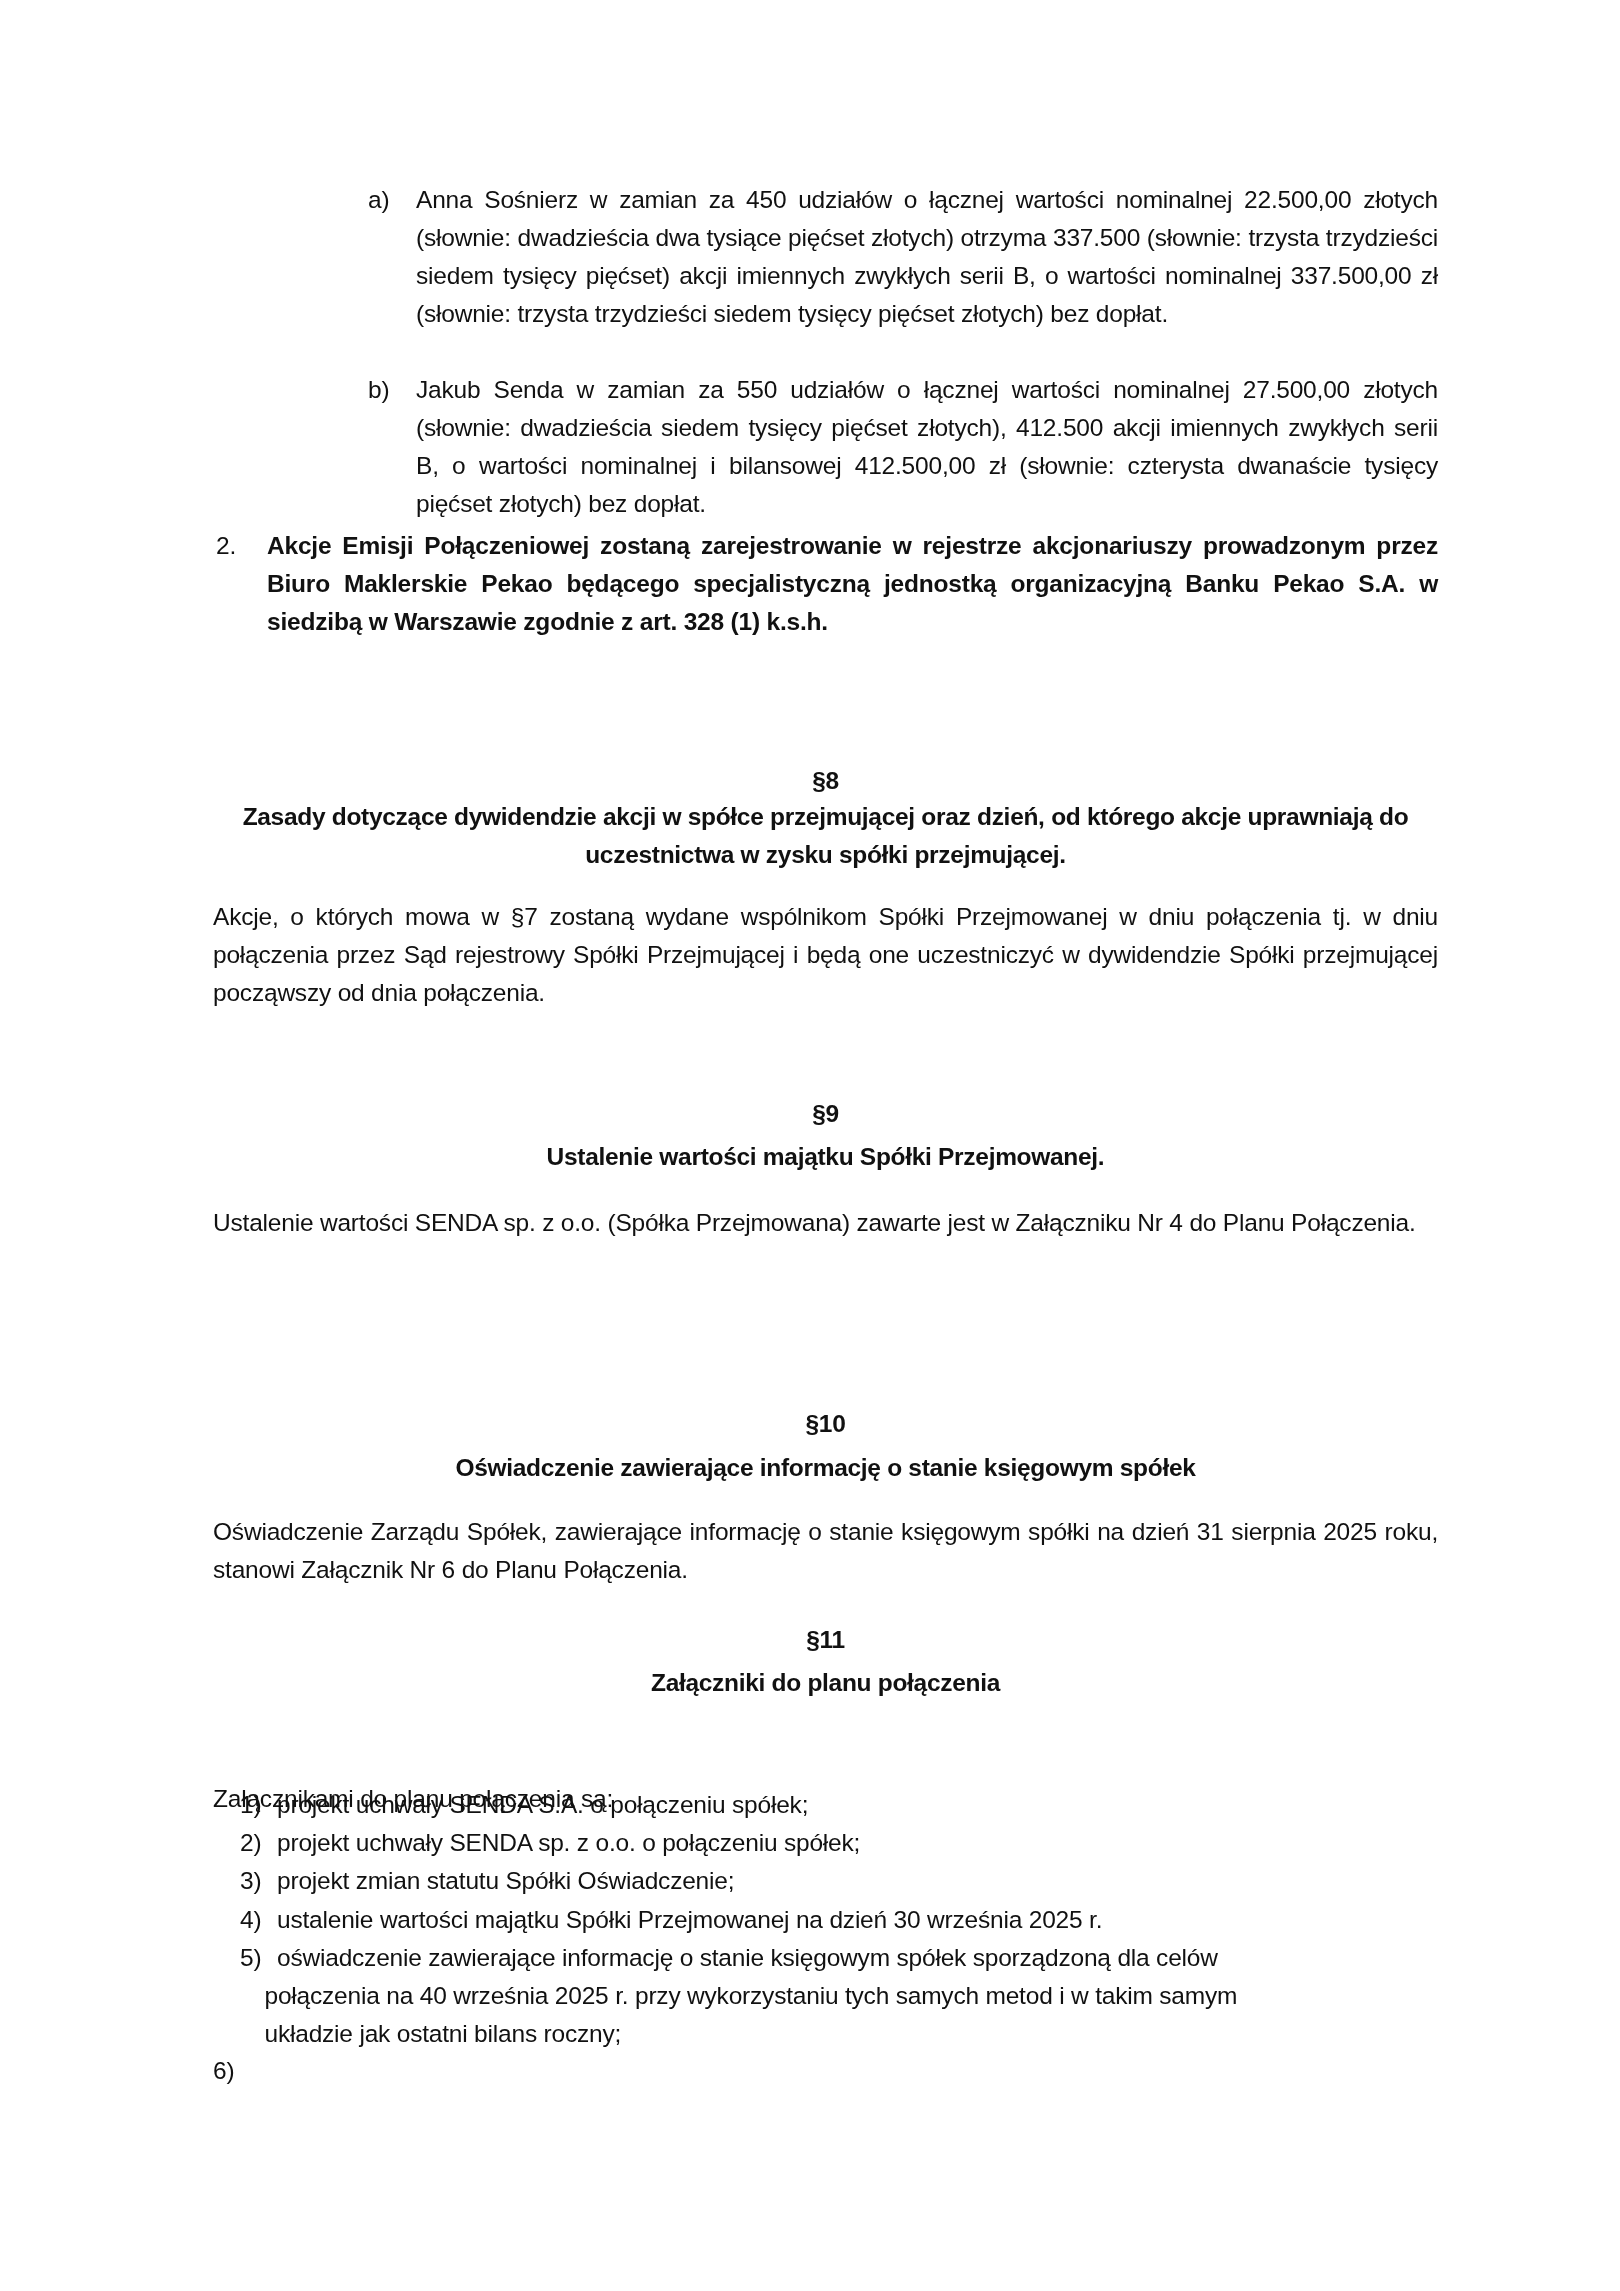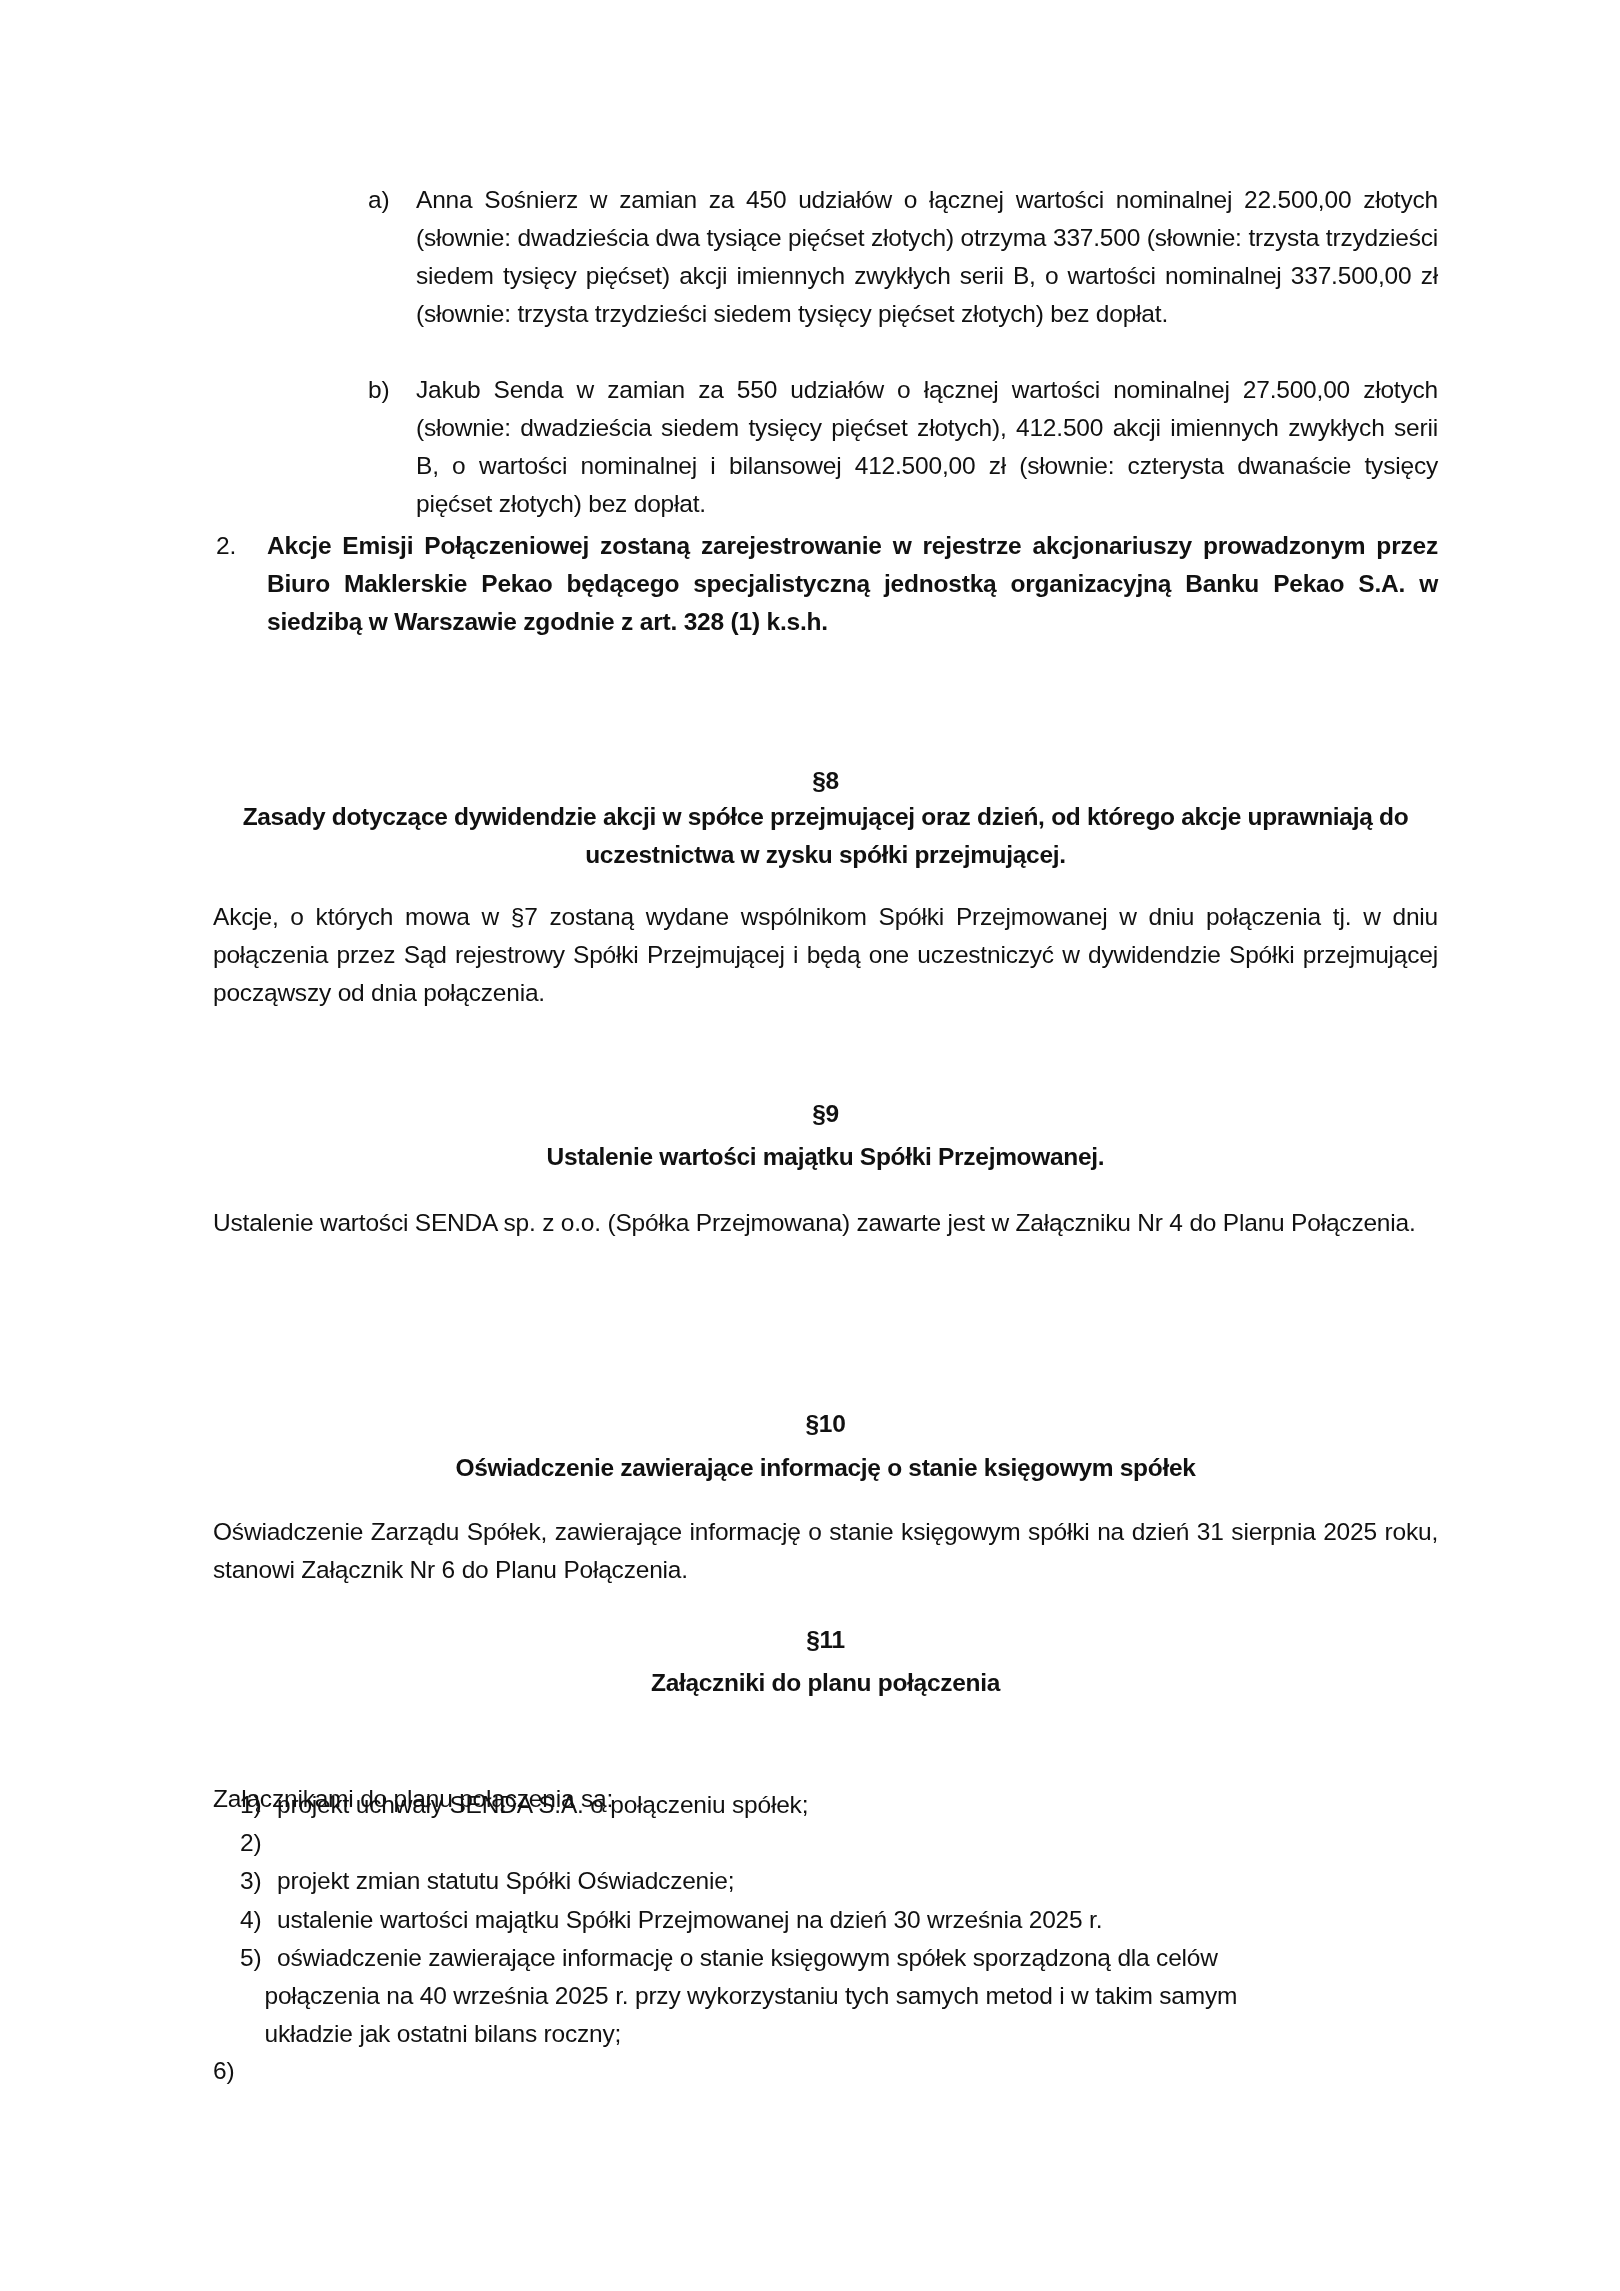--- a/index.html
+++ b/index.html
@@ -52,20 +52,21 @@
   <div class="heading" style="top:1620px;">§11</div>
   <div class="heading" style="top:1663px;">Załączniki do planu połączenia</div>
   <div class="block txt" style="left:213px; top:1747px; width:1225px;margin-top:33px;">Załącznikami do planu połączenia są:</div>
 
   <div class="item txt" style="left:240px; top:1786px; width:1176px; height:37px;">
     <span class="lbl">1)</span>
     <span class="body" style="left:37px; white-space:nowrap;">projekt uchwały SENDA S.A. o połączeniu spółek;</span>
   </div>
   <div class="item txt" style="left:240px; top:1824px; width:1176px; height:37px;">
     <span class="lbl">2)</span>
+    <span class="body" style="left:37px; white-space:nowrap;">projekt uchwały SENDA sp. z o.o. o połączeniu spółek;</span>
   </div>
   <div class="item txt" style="left:240px; top:1862px; width:1176px; height:37px;">
     <span class="lbl">3)</span>
     <span class="body" style="left:37px; white-space:nowrap;">projekt zmian statutu Spółki Oświadczenie;</span>
   </div>
   <div class="item txt" style="left:240px; top:1901px; width:1176px; height:37px;">
     <span class="lbl">4)</span>
     <span class="body" style="left:37px; white-space:nowrap;">ustalenie wartości majątku Spółki Przejmowanej na dzień 30 września 2025 r.</span>
   </div>
   <div class="item txt" style="left:240px; top:1939px; width:1176px; height:114px;">

